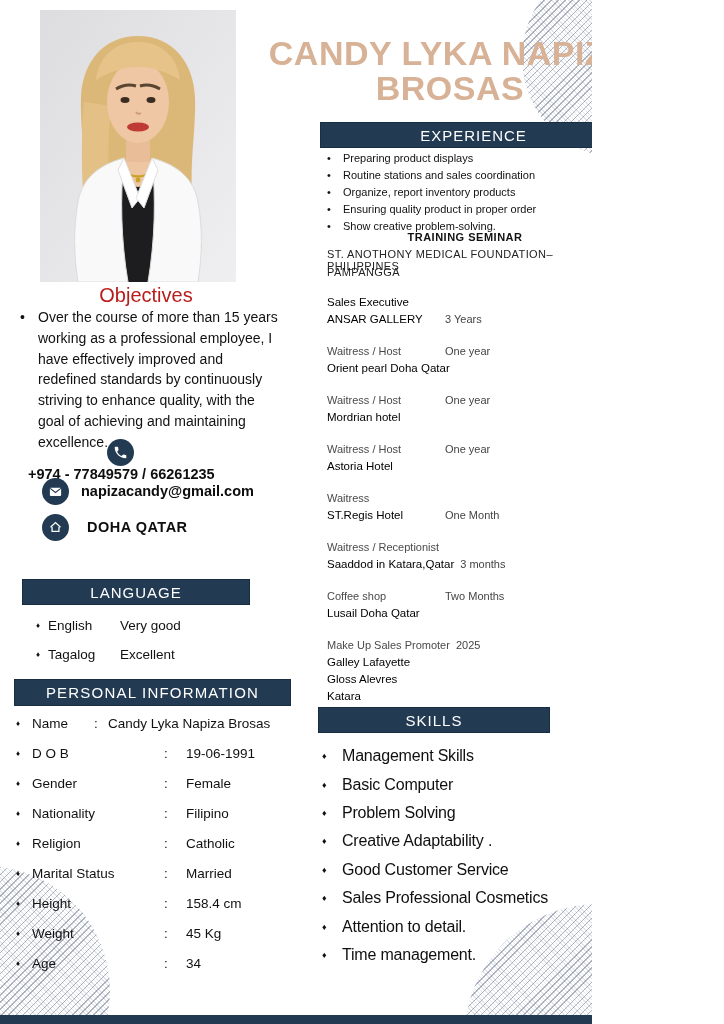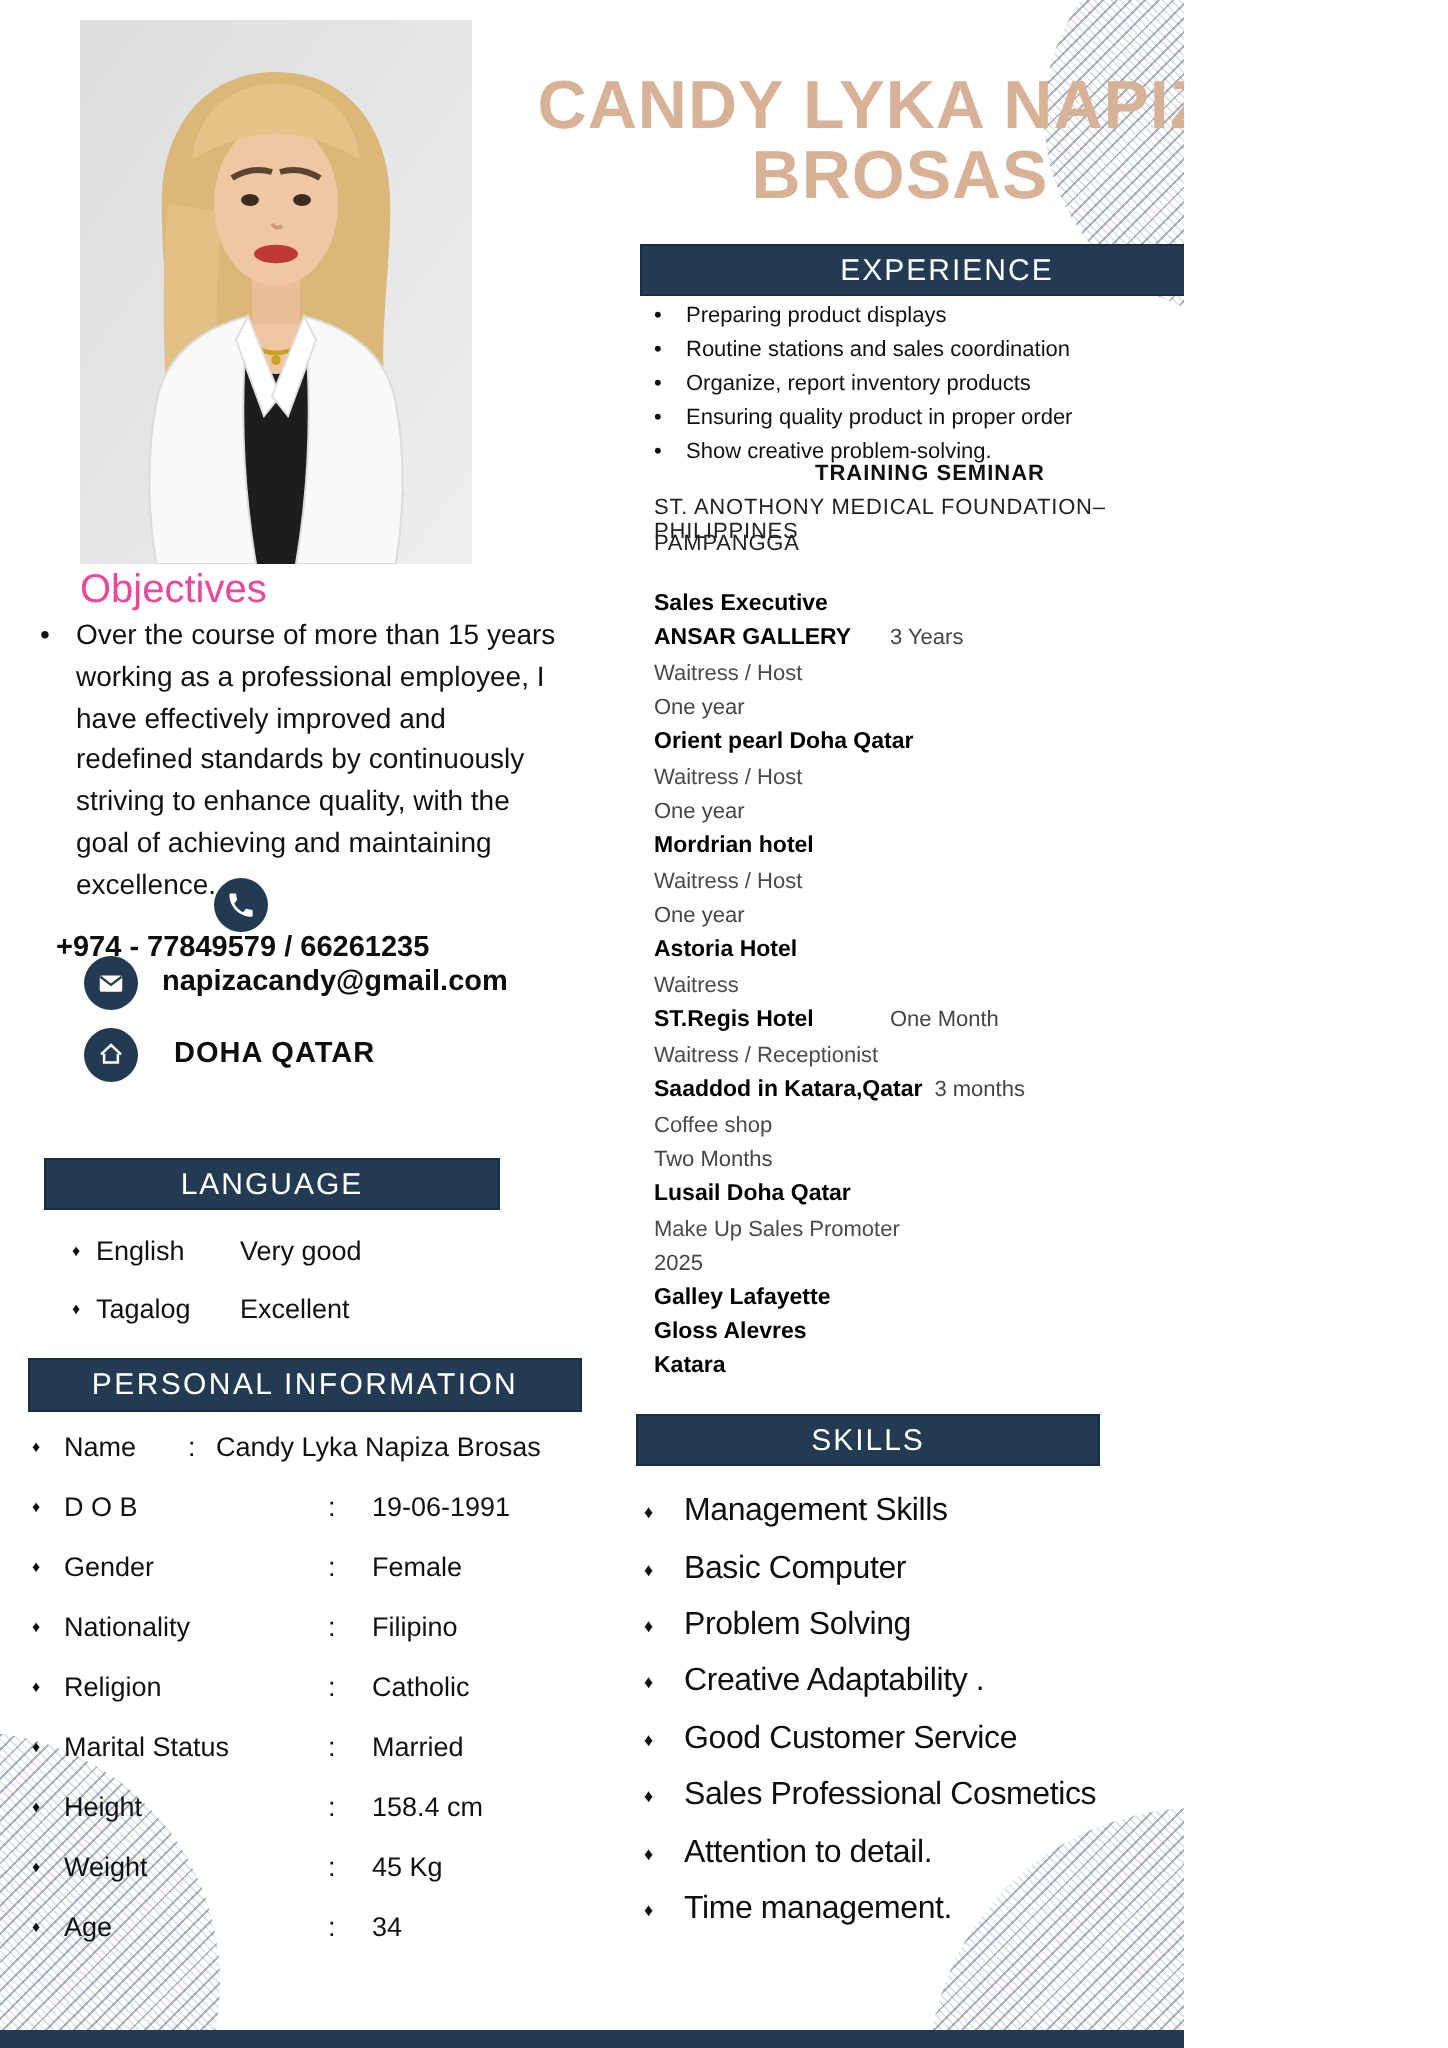--- a/index.html
+++ b/index.html
@@ -26,21 +26,21 @@
   #skills-bar{left:318px;top:707px;width:232px;}
 
   
   #title{left:238px;top:36px;width:424px;text-align:center;font-weight:bold;
          font-size:34px;line-height:35px;color:#d8b296;letter-spacing:.5px;}
 
   
   #photo{left:40px;top:10px;width:196px;height:272px;}
 
   
-  #obj-head{left:40px;top:284px;width:212px;font-size:20px;color:#ec4899;}
+  #obj-head{left:40px;top:284px;width:212px;text-align:center;font-size:20px;color:#b91c1c;}
   #obj-para{left:20px;top:307px;width:268px;font-size:14px;line-height:20.8px;display:flex;}
   #obj-para .dot{width:18px;flex:0 0 18px;font-size:14px;}
   #obj-para .txt{width:244px;}
 
   
   .c-row{display:flex;align-items:center;height:28px;}
   #c-phone{left:26px;top:439px;flex-direction:column;}
   #c-mail{left:42px;top:477px;}
   #c-home{left:42px;top:513px;}
   .c-icn{width:27px;height:27px;border-radius:50%;background:#223a52;display:flex;
@@ -70,23 +70,23 @@
   #exp-list{left:327px;top:150px;width:292px;}
   .exp-li{display:flex;font-size:11px;line-height:17px;}
   .exp-li .dot{width:16px;flex:0 0 16px;font-size:11px;}
   #training-title{left:320px;top:231px;width:290px;text-align:center;
                   font-size:11px;font-weight:bold;letter-spacing:.5px;}
   #training-l1{left:327px;top:248px;width:300px;font-size:11px;letter-spacing:.4px;color:#222;}
   #training-l2{left:327px;top:266px;width:300px;font-size:11px;letter-spacing:.4px;color:#222;}
 
   #job-list{left:327px;top:294px;width:300px;}
   .job-line{display:flex;font-size:11px;line-height:17px;white-space:nowrap;color:#4a4a4a;}
-  .job-line.gap{margin-top:1px;flex-direction:column;}
+  .job-line.gap{margin-top:15px;}
   .jl-left{min-width:112px;padding-right:6px;}
-  .jl-left.bold{font-weight:bold;color:#000;font-size:11.5px;}
+  .jl-left.bold{font-weight:normal;color:#000;font-size:11.5px;}
   .jl-right{color:#444;}
 
   
   #skills-list{left:322px;top:742px;width:300px;}
   .skill-li{display:flex;align-items:center;height:28.4px;font-size:16px;letter-spacing:-.2px;color:#0f0f0f;}
   .skill-li .dia{font-size:9px;width:20px;flex:0 0 20px;color:#111;}
 
   
   #footer-bar{left:0;bottom:0;width:724px;height:9px;background:#223a52;}
 </style>

